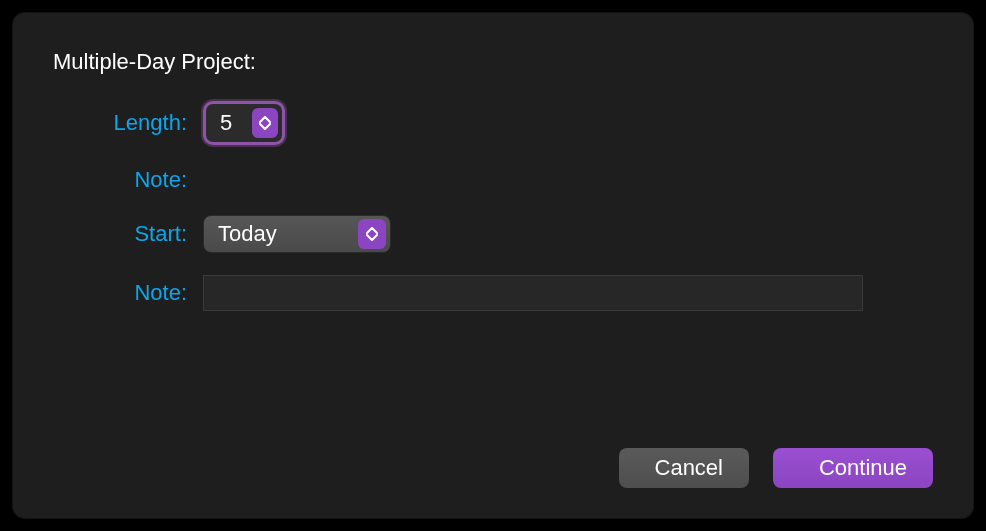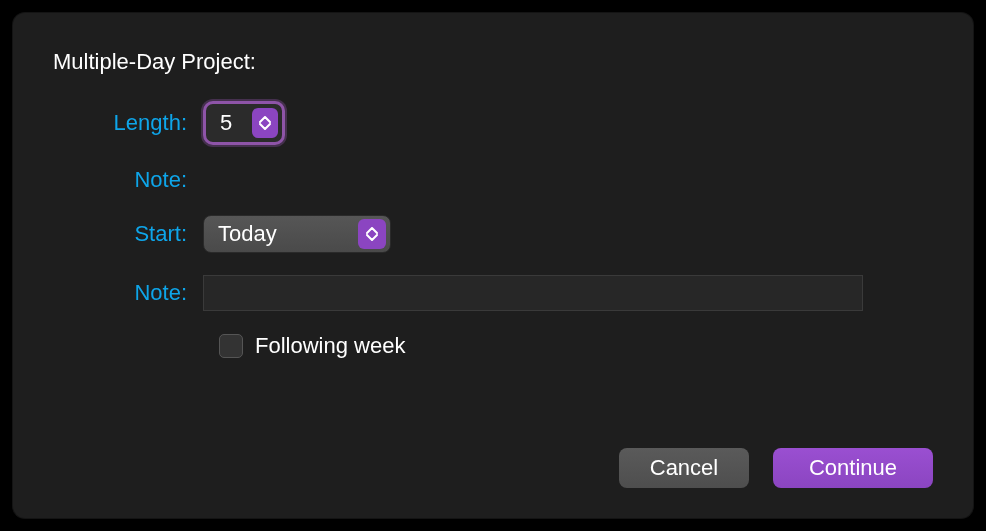--- a/index.html
+++ b/index.html
@@ -144,25 +144,27 @@
       border-radius: 8px;
       border: none;
       font-size: 22px;
       padding: 0 26px;
       cursor: pointer;
     }
     .btn-cancel {
       background: linear-gradient(#5a5a5a,#4e4e4e);
       color: #fff;
       min-width: 130px;
+      text-align: right;
     }
     .btn-continue {
       background: linear-gradient(#9a4fd1,#8b45c1);
       color: #fff;
       min-width: 160px;
+      text-align: right;
     }
   </style>
 </head>
 <body>
 
 <div class="dialog">
   <div class="title">Multiple-Day Project:</div>
 
   <div class="form-row">
     <div class="label">Length:</div>
@@ -202,22 +204,18 @@
     </div>
   </div>
 
   <div class="form-row">
     <div class="label">Note:</div>
     <div class="control-area">
       <input class="text-input" type="text" value="" style="">
     </div>
   </div>
 
-  <div class="checkbox-row">
-    <div class="checkbox"></div>
-    <div class="checkbox-label">Following week</div>
-  </div>
 
   <div class="button-row">
     <button class="btn btn-cancel">Cancel</button>
     <button class="btn btn-continue">Continue</button>
   </div>
 </div>
 
 </body></html>

